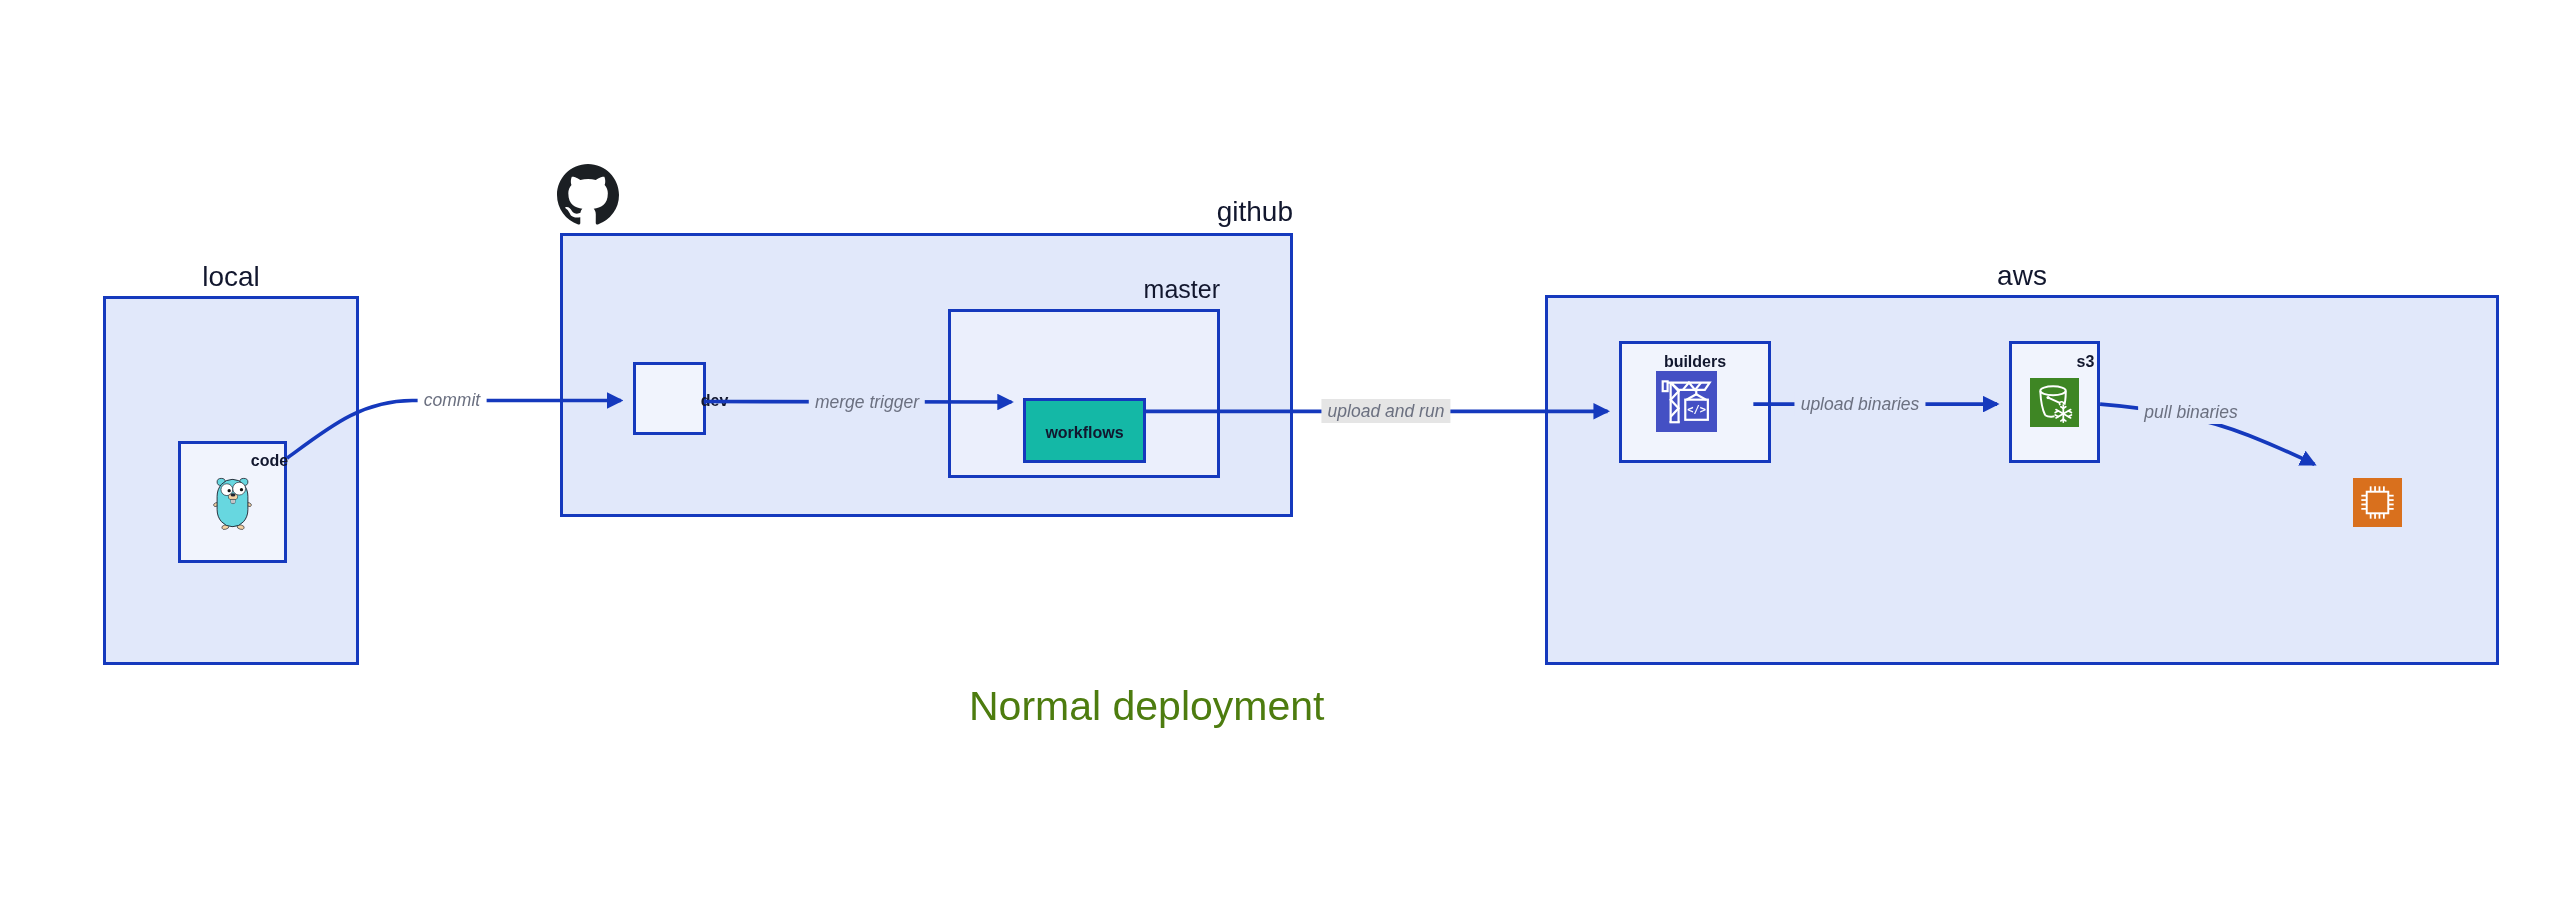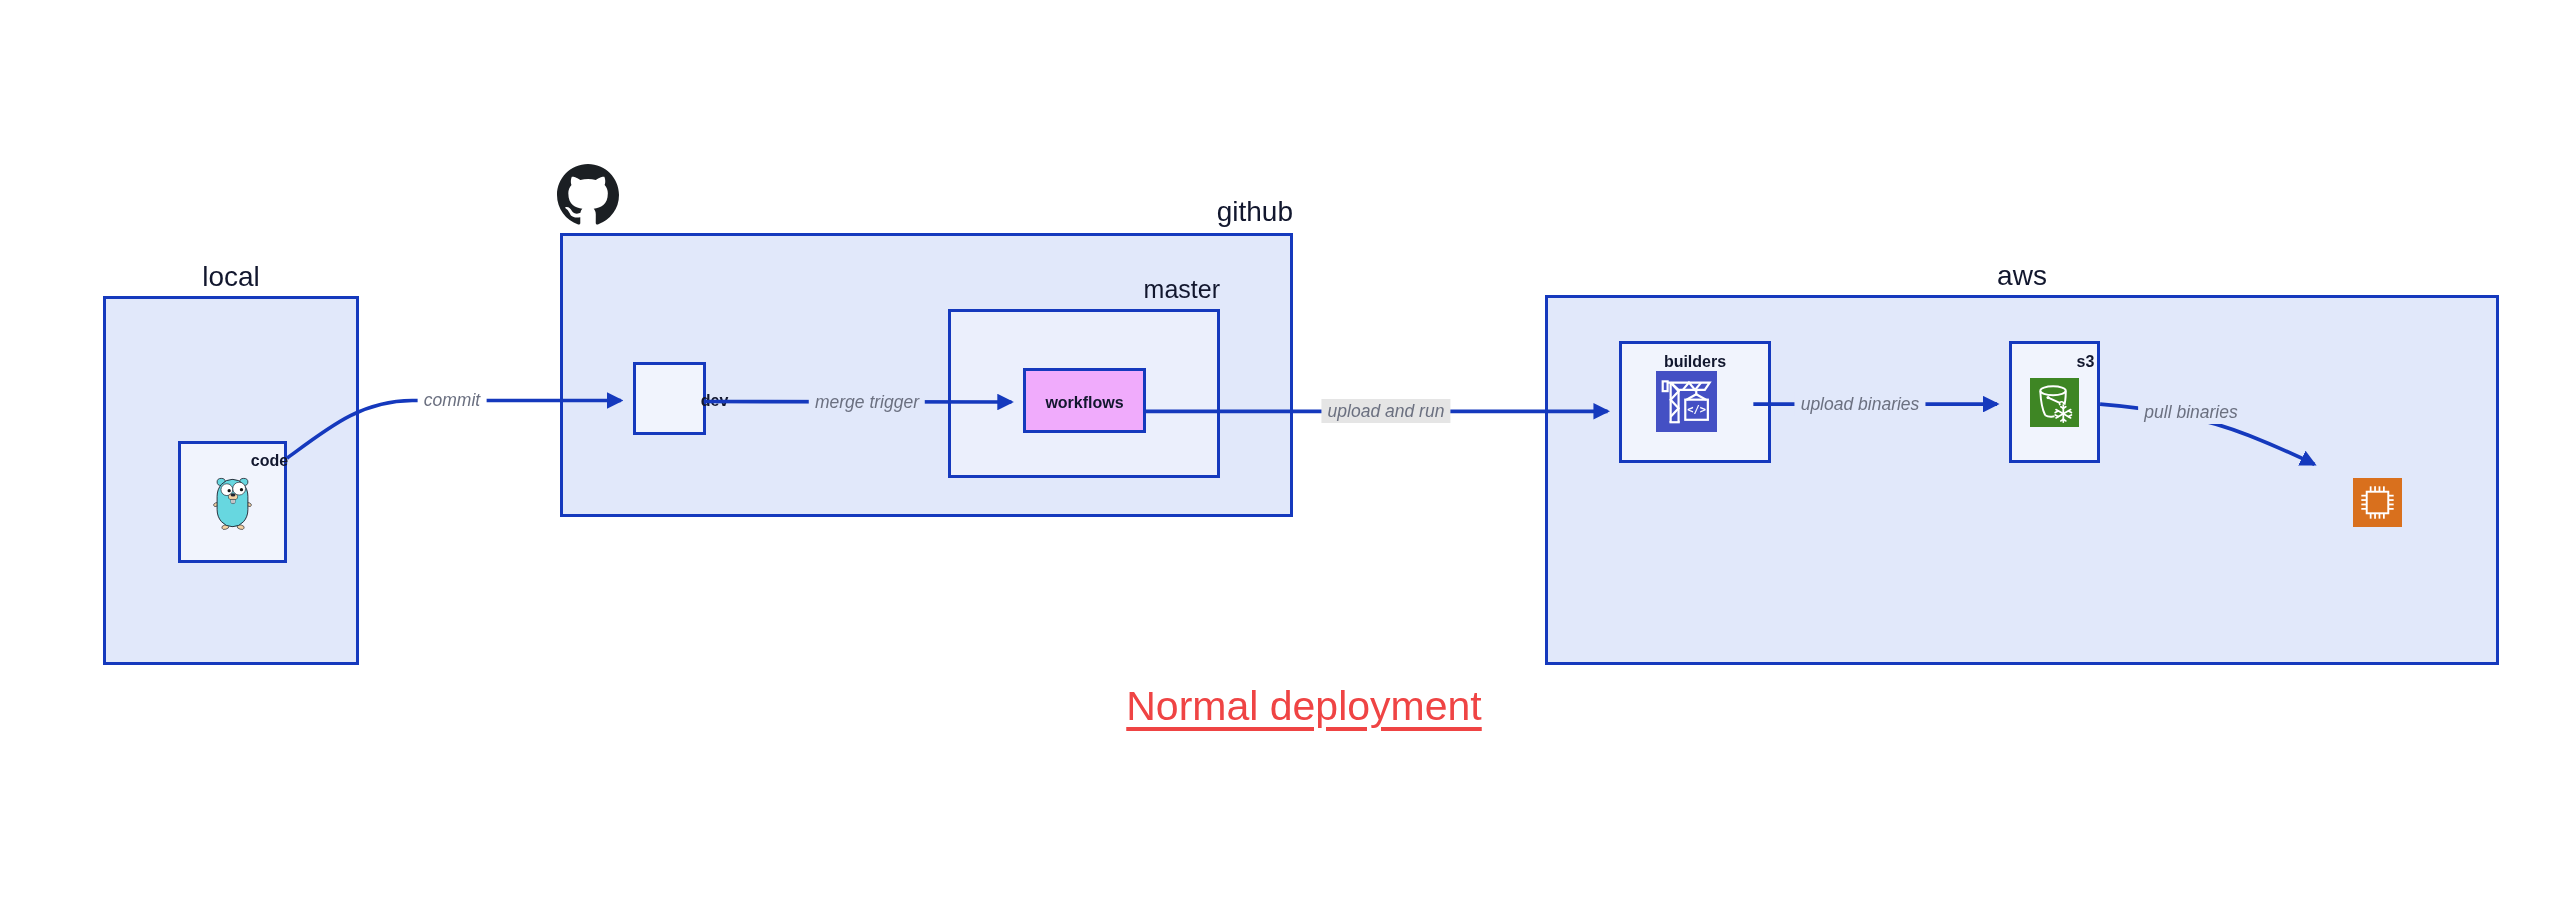--- a/index.html
+++ b/index.html
@@ -58,25 +58,24 @@
     z-index:6;
   }
   .icon-abs{position:absolute;}
   #edge-layer{
     position:absolute;left:0;top:0;z-index:5;
     pointer-events:none;
   }
   #diagram-title{
     position:absolute;
     left:969px;top:683px;width:670px;
-    text-align:center;
-    color:#ef4444;
+    text-align:left;
+    color:#4d7c0f;
     font-size:41px;
     font-weight:500;
-    text-decoration:underline;
     text-decoration-thickness:3.6px;
     text-underline-offset:7.2px;
     white-space:nowrap;
   }
 </style>
 </head>
 <body>
 
 <div id="canvas">
 
@@ -114,21 +113,21 @@
     <ellipse cx="39" cy="42" rx="9" ry="6" fill="#f6d2a2" stroke="#1f2430" stroke-width="1.1"></ellipse>
     <ellipse cx="39" cy="38.5" rx="4.6" ry="3" fill="#1f2430"></ellipse>
     <path d="M35 47 h8 v5.5 a2.5 2.5 0 0 1 -2.5 2.5 h-3 a2.5 2.5 0 0 1 -2.5 -2.5 z" fill="#ffffff" stroke="#1f2430" stroke-width="1.1"></path>
     <line x1="39" y1="47" x2="39" y2="54.5" stroke="#1f2430" stroke-width="1.1"></line>
   </svg>
 
   <div class="leaf-box" style="left:633px;top:362px;width:73px;height:73px;">
     <div class="leaf-label" style="top:26px;padding-left:45px;">dev</div>
   </div>
 
-  <div class="leaf-box" style="left:1023px;top:368px;width:123px;height:65px;background:#f0abfc;">
+  <div class="leaf-box" style="left:1023px;top:398px;width:123px;height:65px;background:#14b8a6;">
     <div class="leaf-label" style="top:21.6px;">workflows</div>
   </div>
 
   <div class="leaf-box" style="left:1619px;top:341px;width:152px;height:122px;">
     <div class="leaf-label" style="top:8.2px;">builders</div>
   </div>
   <svg class="icon-abs" style="left:1656px;top:371px;" width="61" height="61" viewBox="0 0 100 100">
     <rect x="0" y="0" width="100" height="100" fill="#4450c4"></rect>
     <g stroke="#ffffff" stroke-width="3.6" fill="none">
       <rect x="11" y="17" width="8" height="16"></rect>

